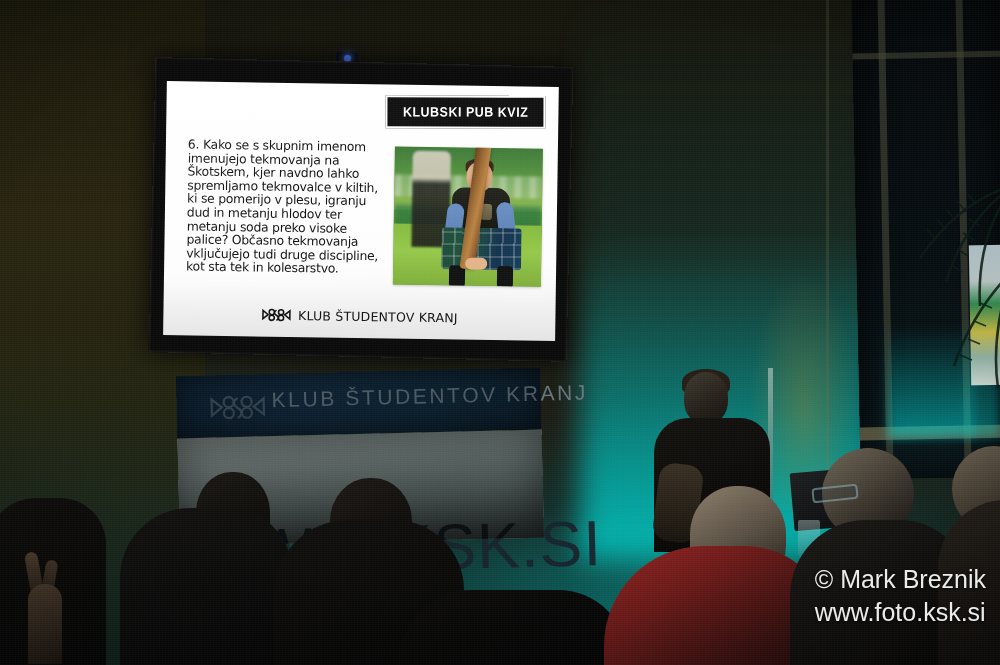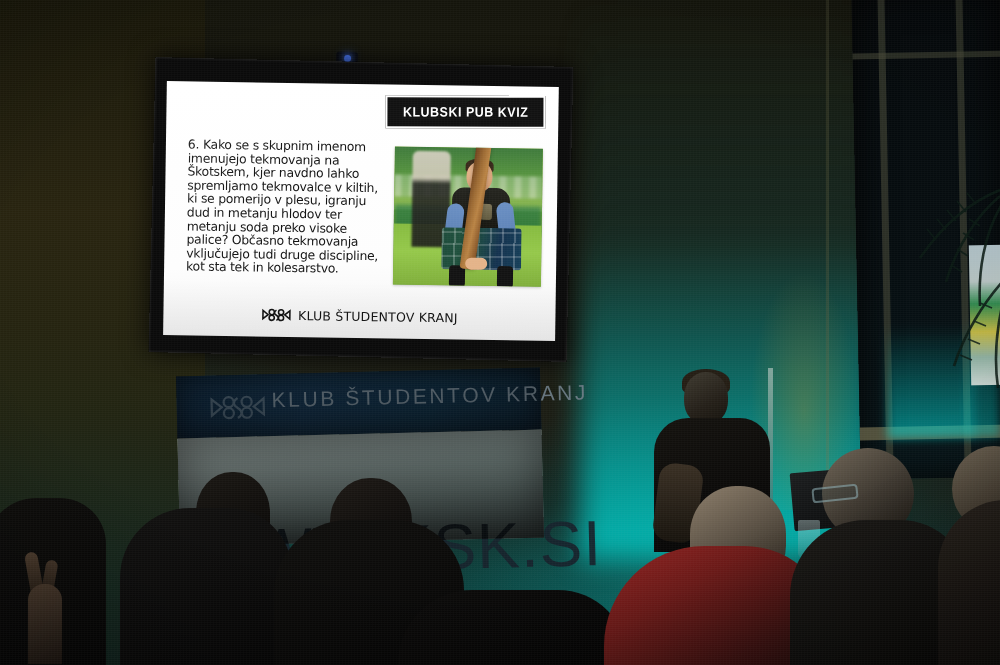--- a/index.html
+++ b/index.html
@@ -344,14 +344,18 @@
   <div class="sil a5"></div>
   <div class="sil a6h"></div>
   <div class="a6glass"></div>
   <div class="sil a6"></div>
   <div class="sil a7h"></div>
   <div class="sil a7"></div>
 
   <div class="vignette"></div>
   <div class="grain"></div>
 
+  <div class="watermark">
+    <div>© Mark Breznik</div>
+    <div class="wm2">www.foto.ksk.si</div>
+  </div>
 
 </div>
 
 </body></html>

